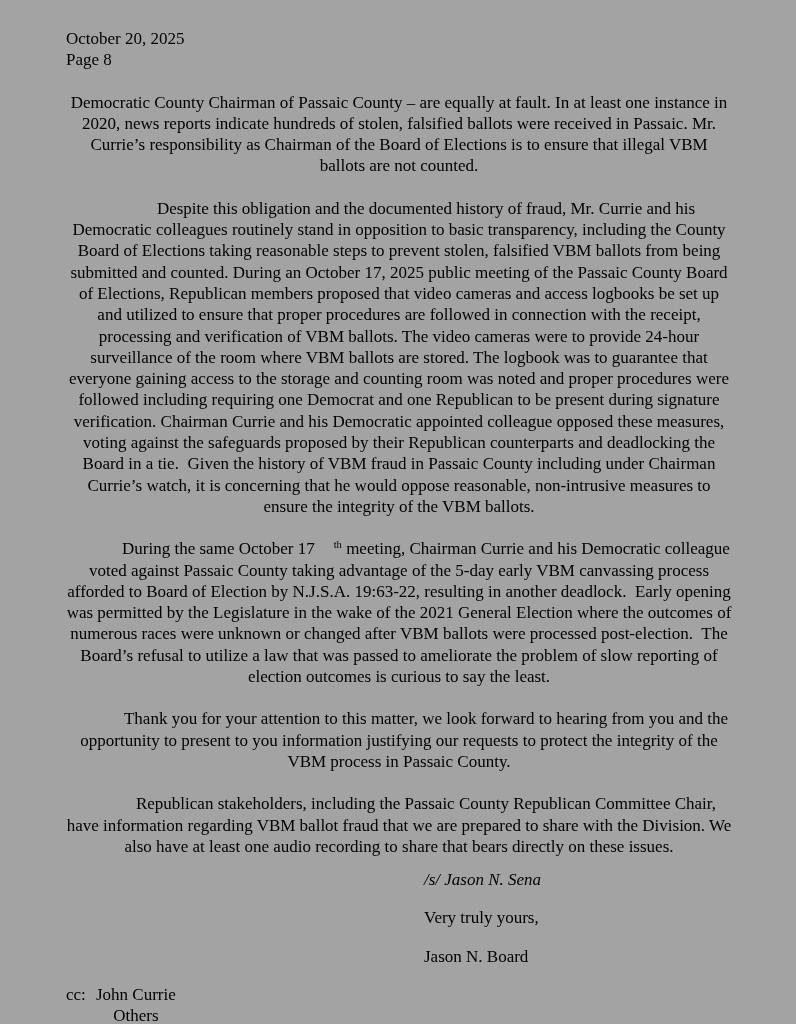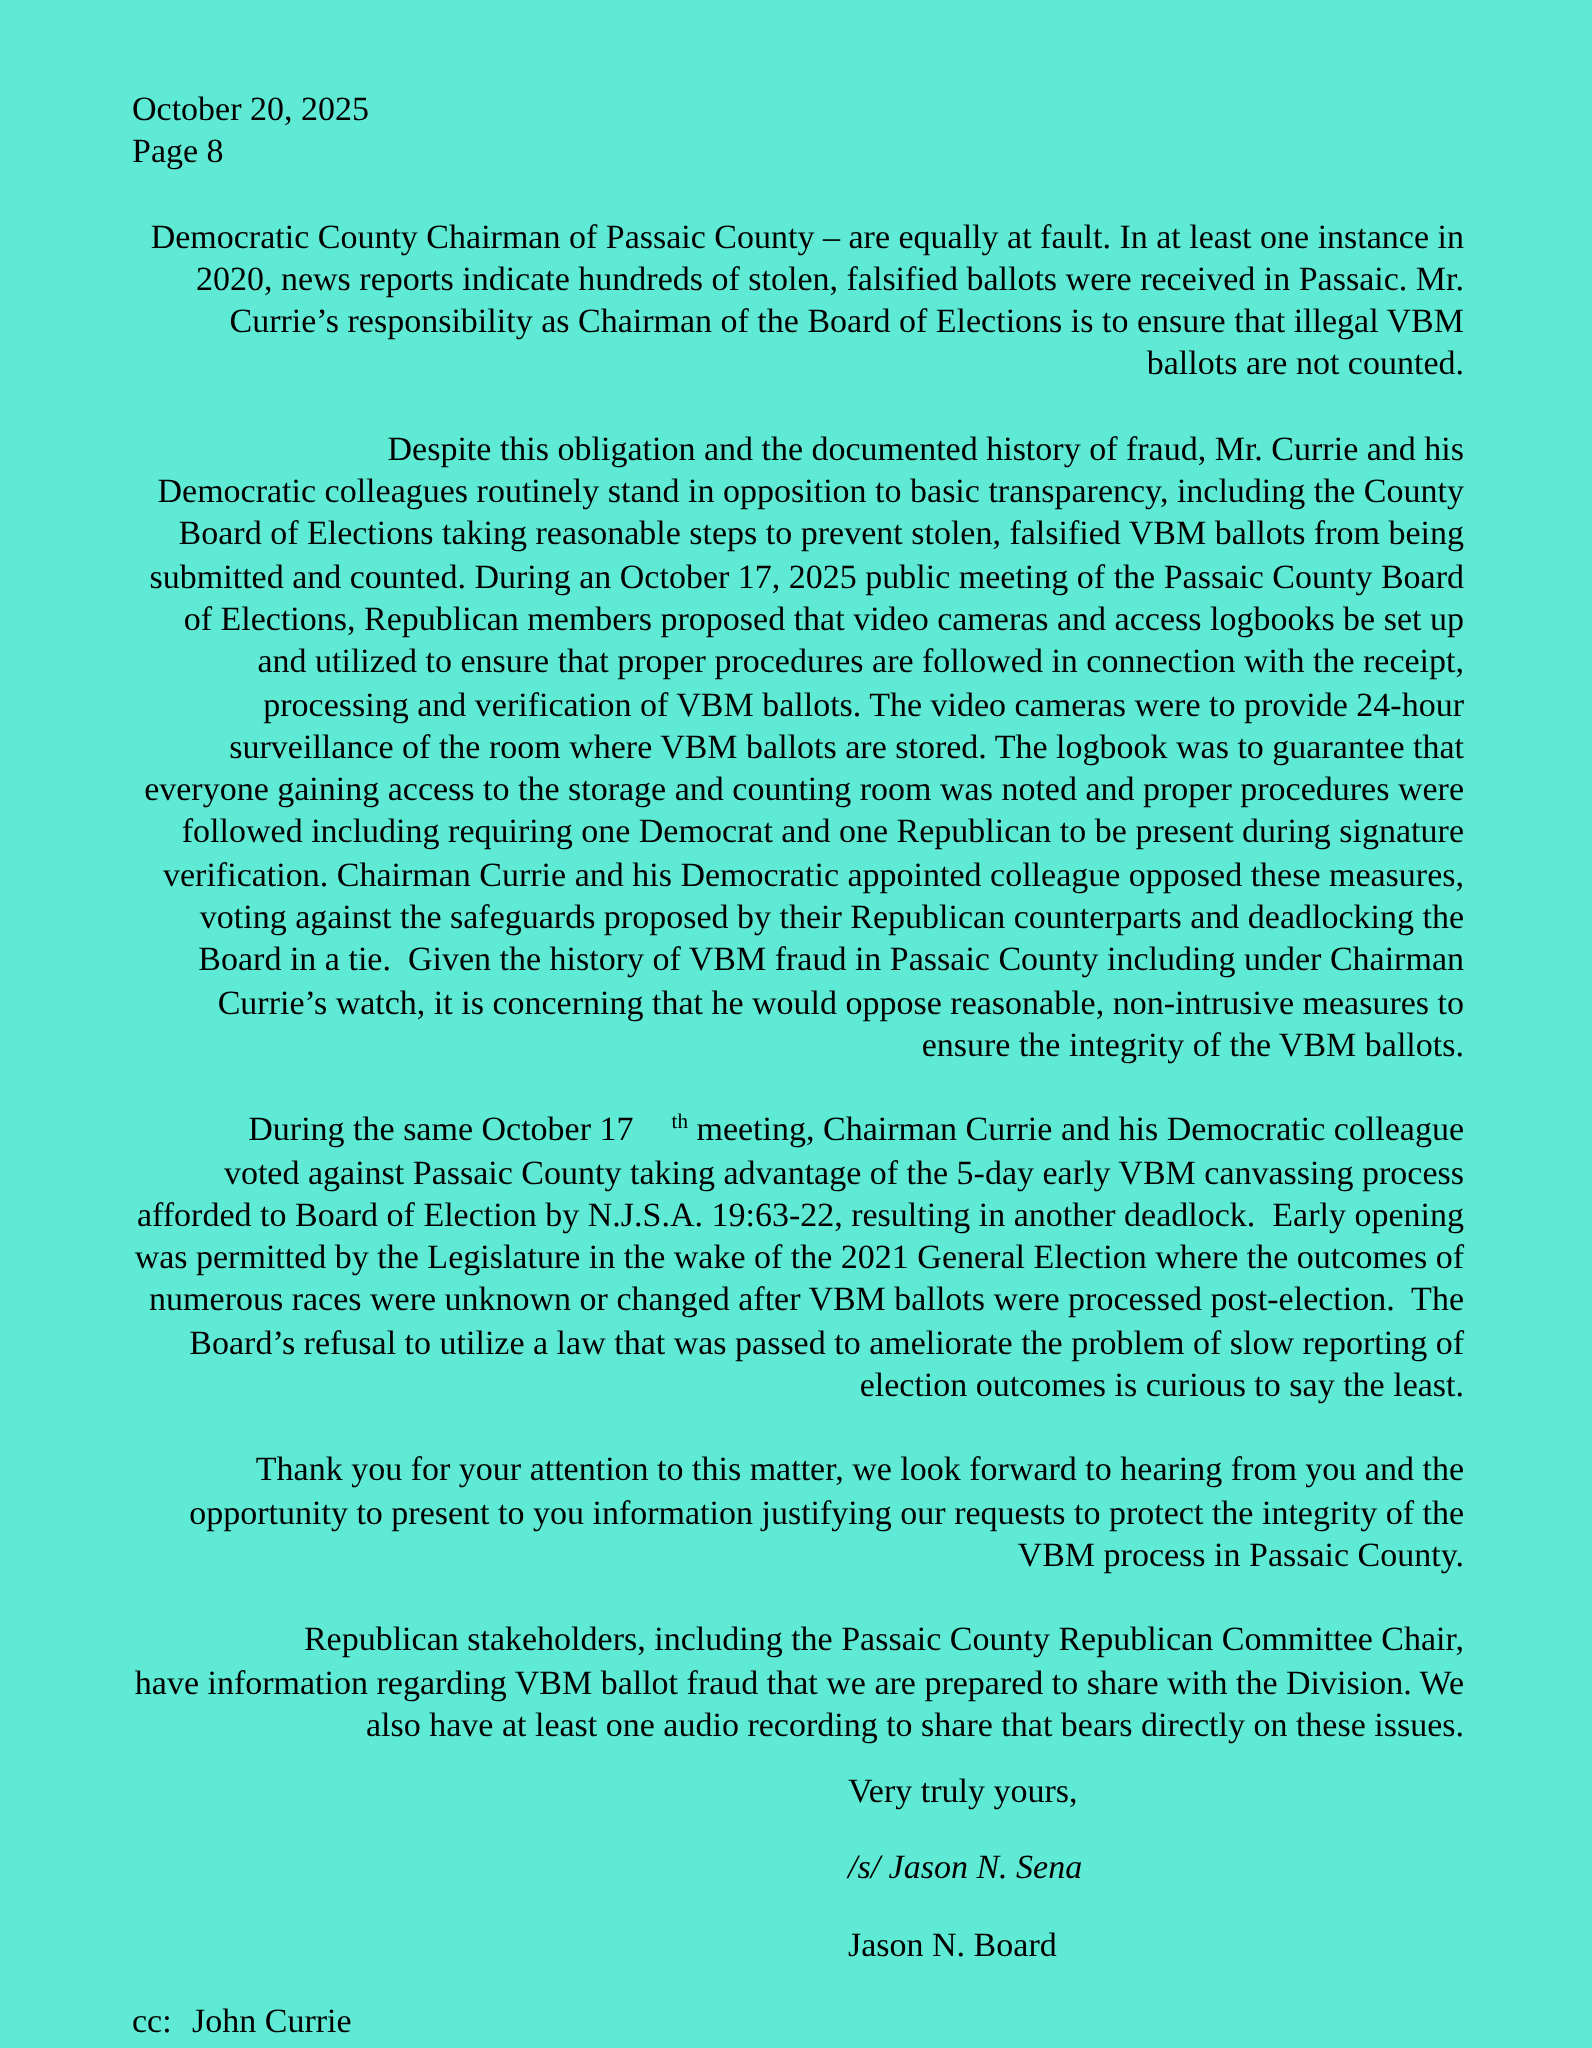--- a/index.html
+++ b/index.html
@@ -5,38 +5,38 @@
   html, body {
     margin: 0;
     padding: 0;
     background: #ffffff;
   }
   .page {
     position: relative;
     width: 796px;
     height: 1024px;
     box-sizing: border-box;
-    background: #5eead4;
+    background: #a3a3a3;
     color: #000000;
     font-family: "Liberation Serif", "DejaVu Serif", serif;
     font-size: 17px;
     line-height: 21.3px;
-    padding: 44px 64px 0 66px;
+    padding: 28px 64px 0 66px;
     overflow: hidden;
   }
   .header-block {
     margin: 0 0 0 0;
   }
   .header-line {
     white-space: pre-wrap;
   }
   .para {
     margin: 21px 0 0 0;
     white-space: pre-wrap;
-    text-align: right;
+    text-align: center;
   }
   .para.indent {
     text-indent: 54px;
   }
   .seg-sup {
     font-size: 0.62em;
     vertical-align: super;
     line-height: 0;
     margin-left: 19px;
   }
@@ -80,22 +80,22 @@
 
   <p class="para indent"><span>Despite this obligation and the documented history of fraud, Mr. Currie and his Democratic colleagues routinely stand in opposition to basic transparency, including the County Board of Elections taking reasonable steps to prevent stolen, falsified VBM ballots from being submitted and counted. During an October 17, 2025 public meeting of the Passaic County Board of Elections, Republican members proposed that video cameras and access logbooks be set up and utilized to ensure that proper procedures are followed in connection with the receipt, processing and verification of VBM ballots. The video cameras were to provide 24-hour surveillance of the room where VBM ballots are stored. The logbook was to guarantee that everyone gaining access to the storage and counting room was noted and proper procedures were followed including requiring one Democrat and one Republican to be present during signature verification. Chairman Currie and his Democratic appointed colleague opposed these measures, voting against the safeguards proposed by their Republican counterparts and deadlocking the Board in a tie.  Given the history of VBM fraud in Passaic County including under Chairman Currie’s watch, it is concerning that he would oppose reasonable, non-intrusive measures to ensure the integrity of the VBM ballots.</span></p>
 
   <p class="para indent"><span>During the same October 17</span><span class="seg-sup">th</span><span> meeting, Chairman Currie and his Democratic colleague voted against Passaic County taking advantage of the 5-day early VBM canvassing process afforded to Board of Election by </span><span class="seg-underline">N.J.S.A.</span><span> 19:63-22, resulting in another deadlock.  Early opening was permitted by the Legislature in the wake of the 2021 General Election where the outcomes of numerous races were unknown or changed after VBM ballots were processed post-election.  The Board’s refusal to utilize a law that was passed to ameliorate the problem of slow reporting of election outcomes is curious to say the least.</span></p>
 
   <p class="para indent"><span>Thank you for your attention to this matter, we look forward to hearing from you and the opportunity to present to you information justifying our requests to protect the integrity of the VBM process in Passaic County.</span></p>
 
   <p class="para indent"><span>Republican stakeholders, including the Passaic County Republican Committee Chair, have information regarding VBM ballot fraud that we are prepared to share with the Division. We also have at least one audio recording to share that bears directly on these issues.</span></p>
 
   <div class="signature-block">
+    <div class="sig-line sig-italic">/s/ Jason N. Sena</div>
     <div class="sig-line">Very truly yours,</div>
-    <div class="sig-line sig-italic">/s/ Jason N. Sena</div>
     <div class="sig-line">Jason N. Board</div>
   </div>
 
   <div class="cc-block">
     <div class="cc-label">cc:</div>
     <div class="cc-names">
       <div>John Currie</div>
       <div>Others</div>
     </div>
   </div>

